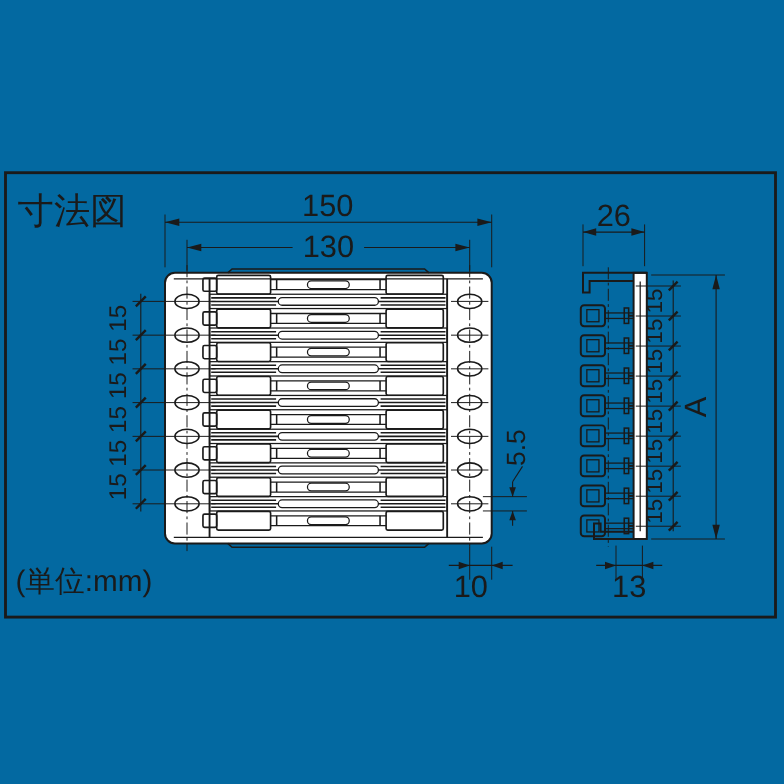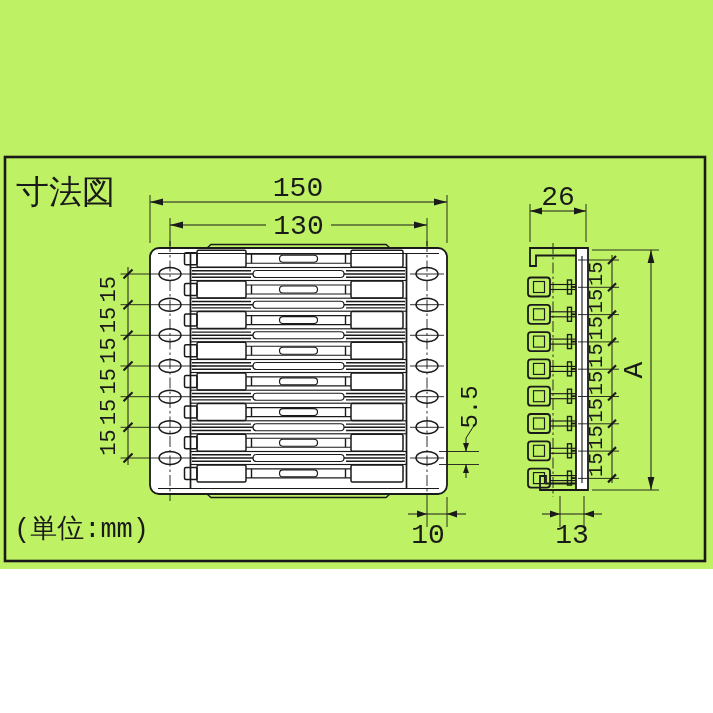--- a/index.html
+++ b/index.html
@@ -1,17 +1,17 @@
 <!DOCTYPE html>
 <html><head>
 <meta charset="utf-8">
 <style>
   html,body{margin:0;padding:0;background:#ffffff;}
-  .canvas{position:relative;width:713px;height:569px;background:#bef264;overflow:hidden;
-          font-family:Liberation Mono, monospace;}
+  .canvas{position:relative;width:713px;height:713px;background:#0369a1;overflow:hidden;
+          font-family:Liberation Sans, sans-serif;}
   svg{position:absolute;left:0;top:0;}
   
   .frame{fill:none;stroke:#1a1a1a;stroke-width:2.6;}
   .ol  {fill:#ffffff;stroke:#1a1a1a;stroke-width:1.8;}
   .hv  {fill:none;stroke:#1a1a1a;stroke-width:1.8;}
   .md  {fill:none;stroke:#1a1a1a;stroke-width:1.4;}
   .th  {fill:none;stroke:#1a1a1a;stroke-width:1.15;}
   .blk {fill:none;stroke:#1a1a1a;stroke-width:1.5;}
   .strp{fill:none;stroke:#1a1a1a;stroke-width:1.7;}
   .dim {fill:none;stroke:#1a1a1a;stroke-width:1;}

